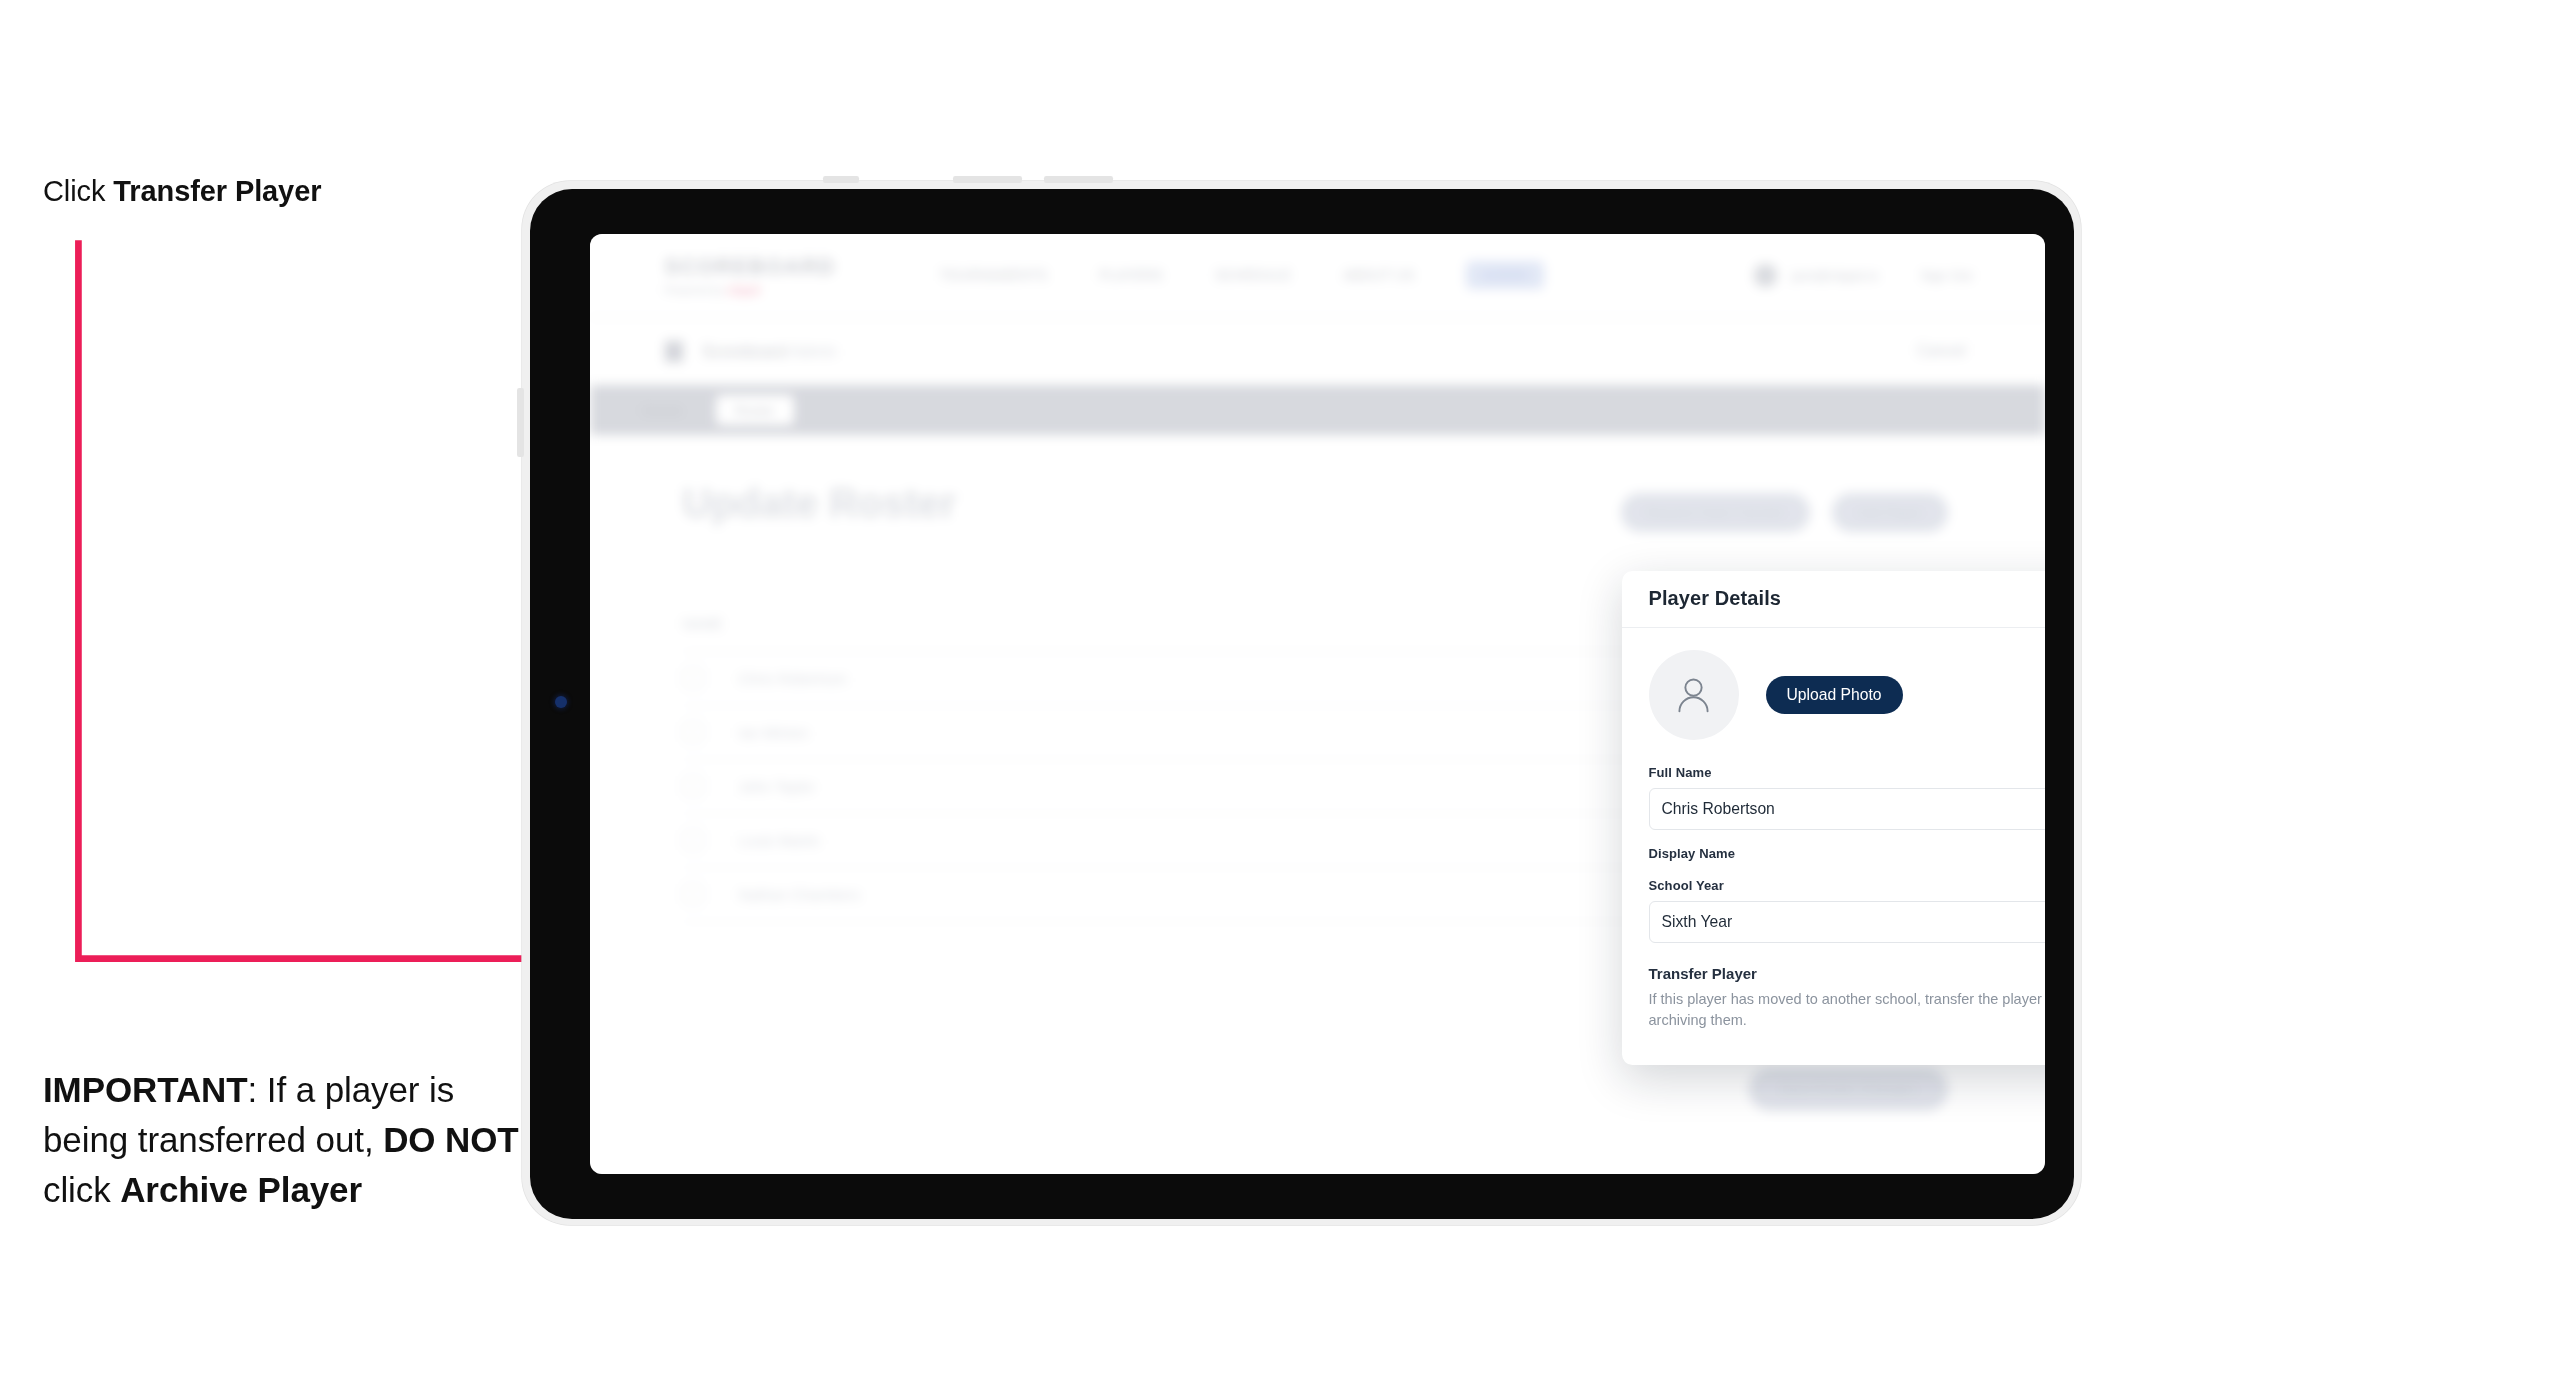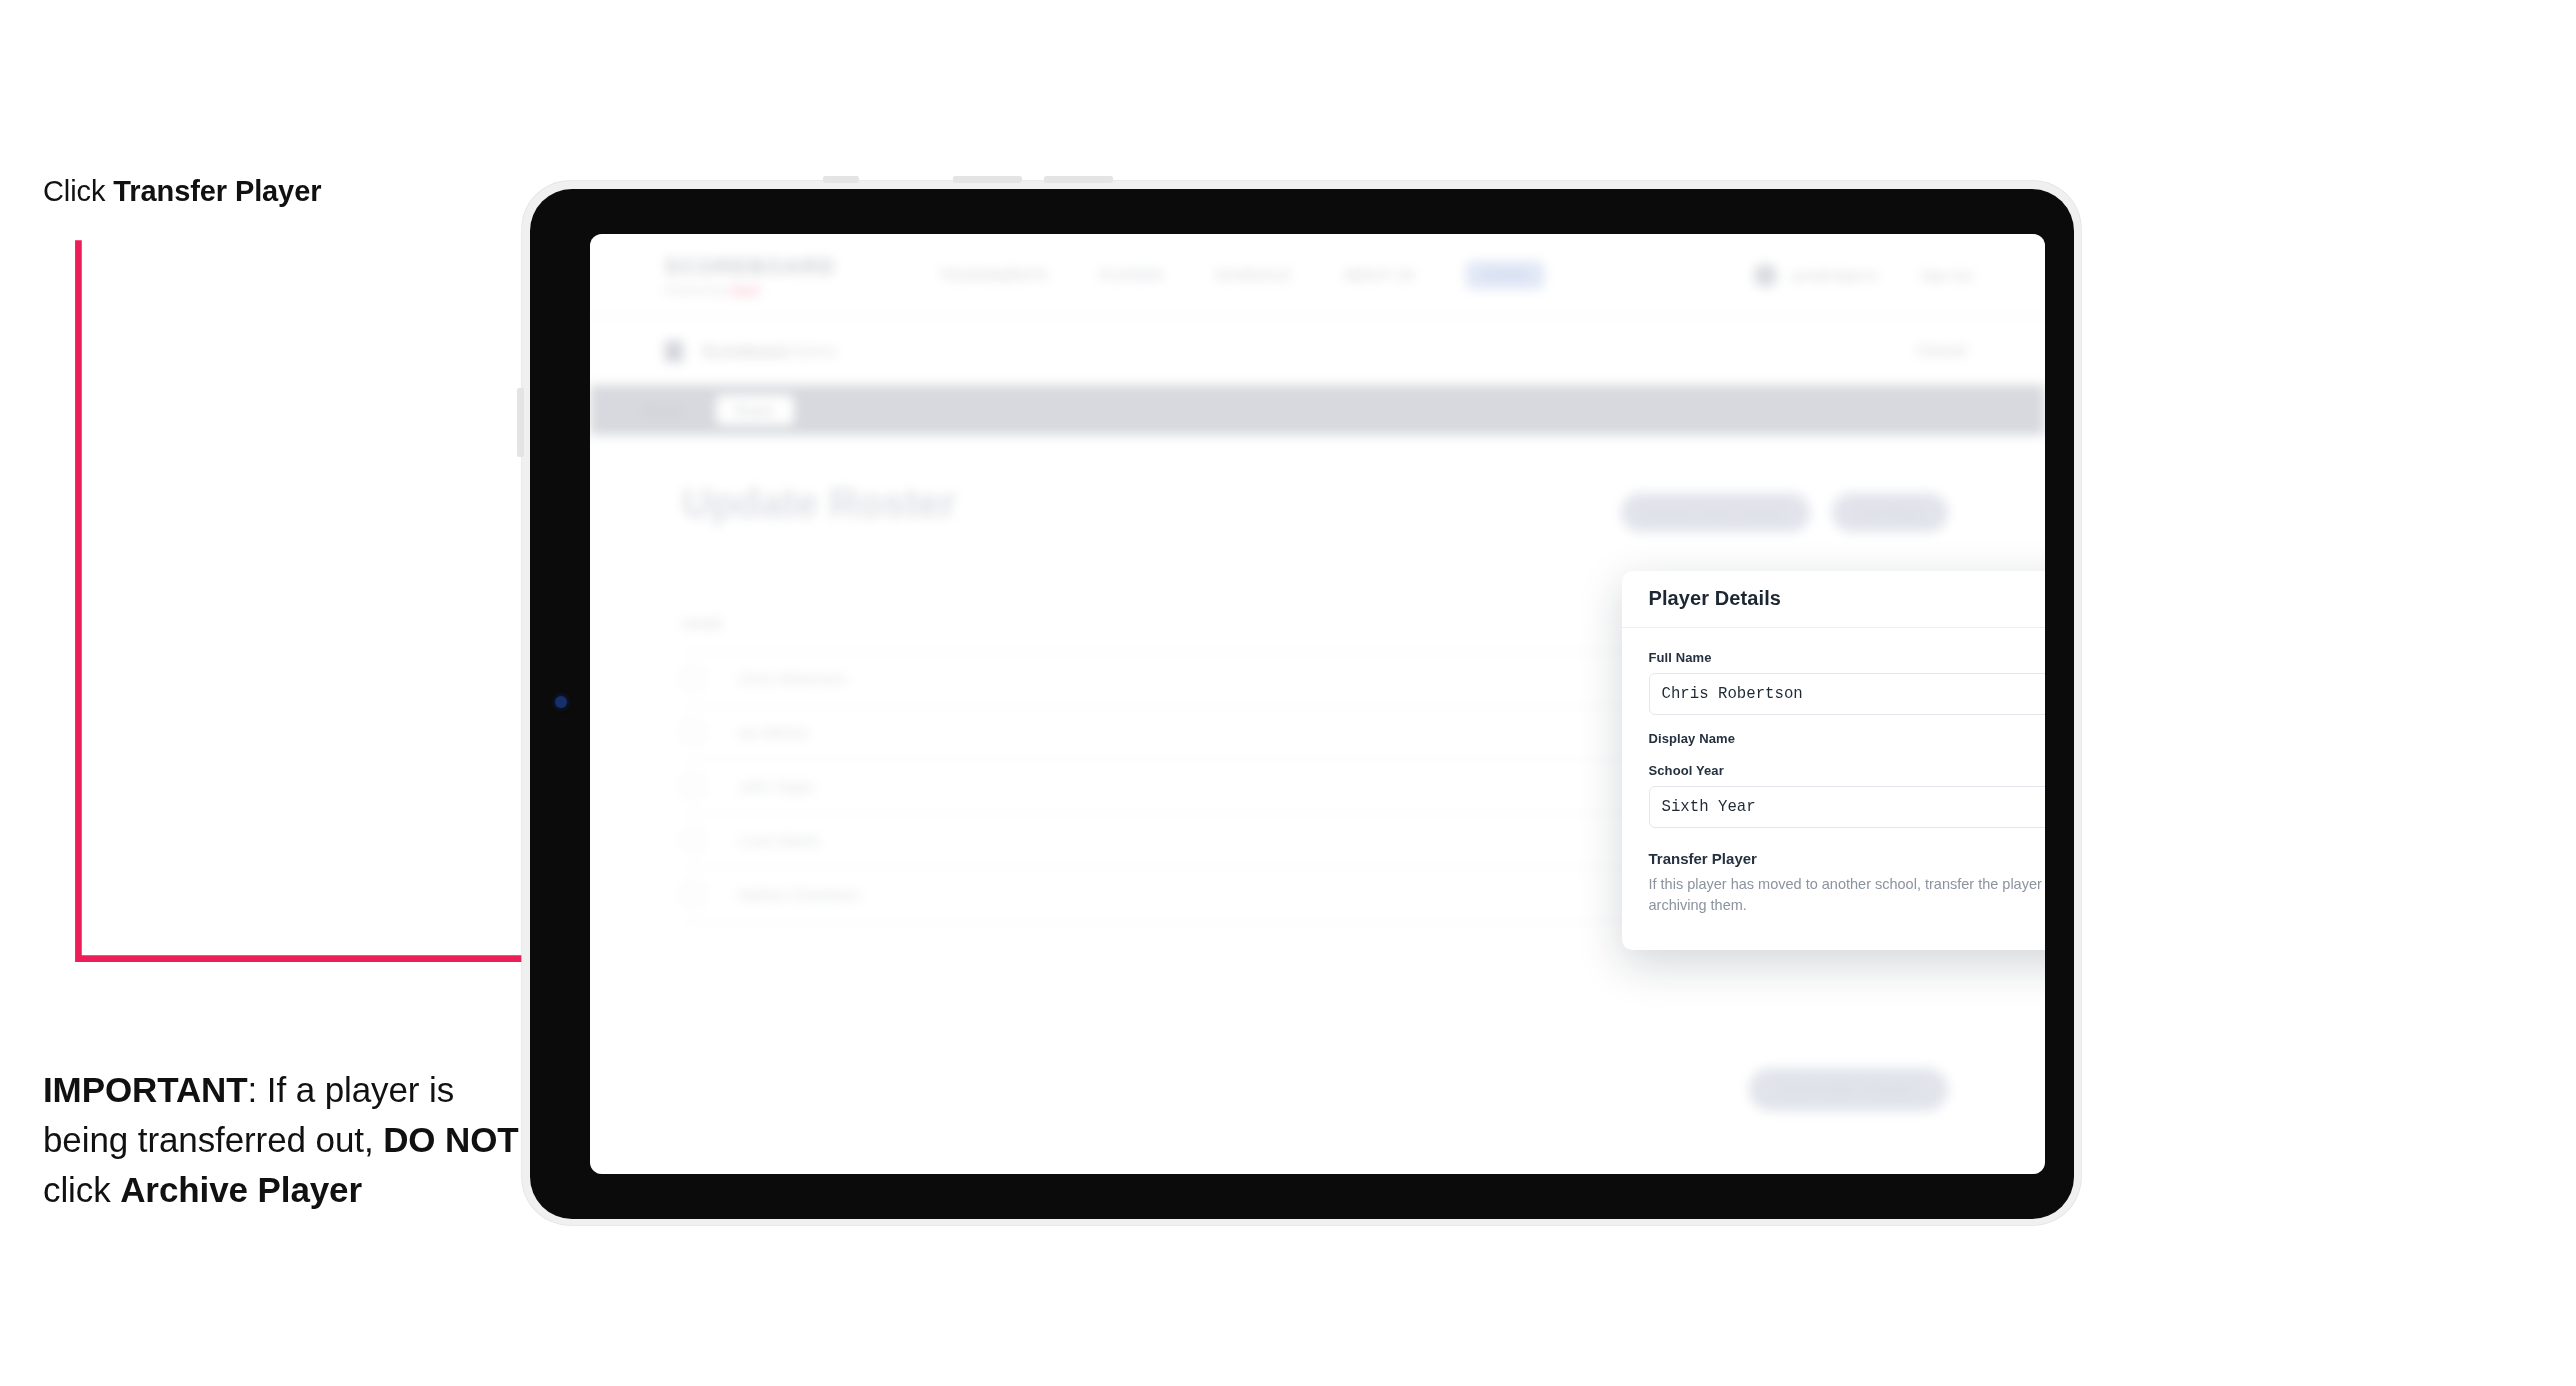--- a/index.html
+++ b/index.html
@@ -192,21 +192,21 @@
   }
   .field { margin-bottom: 16.4px; }
   .field-label {
     font-size: 13px; font-weight: 600; color: #253040;
     margin-bottom: 8.2px; letter-spacing: 0.1px;
   }
   .field-input {
     width: 100%; height: 42px;
     border: 0.7px solid #e3e6ea; border-radius: 6px;
     padding: 0 12px; font-size: 15.7px; color: #1f2a37;
-    font-family: Liberation Mono, monospace;
+    font-family: Liberation Sans, sans-serif;
     background: #fff; outline: none;
   }
   .select-wrap { position: relative; }
   .select-wrap::after {
     content:''; position: absolute; right: 15px; top: 16.4px;
     width: 8.2px; height: 8.2px;
     border-right: 1.5px solid #9aa2ad; border-bottom: 1.5px solid #9aa2ad;
     transform: rotate(45deg);
     pointer-events: none;
   }
@@ -336,20 +336,29 @@
 
         <div id="modal">
 
           <div id="modal-header">
             <div id="modal-title">Player Details</div>
 
           </div>
 
           <div id="modal-body">
 
+            <div id="avatar-row">
+              <div id="avatar">
+                <svg width="39" height="40" viewBox="0 0 52 54">
+                  <circle cx="26" cy="17" r="11" fill="none" stroke="#7c848f" stroke-width="2.6"></circle>
+                  <path d="M 7 49 A 19 19 0 0 1 45 49" fill="none" stroke="#7c848f" stroke-width="2.6" stroke-linecap="round"></path>
+                </svg>
+              </div>
+              <button id="upload-photo">Upload Photo</button>
+            </div>
 
             <div class="field">
               <div class="field-label">Full Name</div>
               <input class="field-input" value="Chris Robertson" style="">
             </div>
 
             <div class="field">
               <div class="field-label">Display Name</div>
             </div>
 

